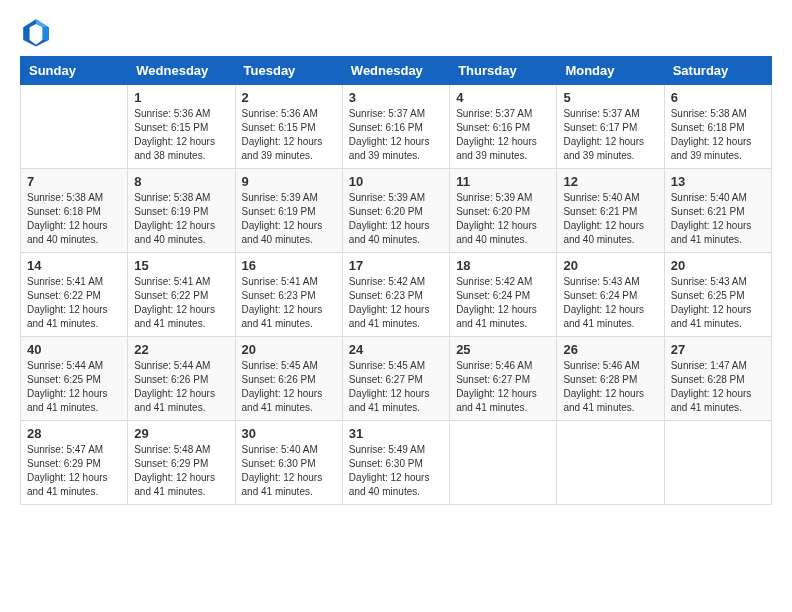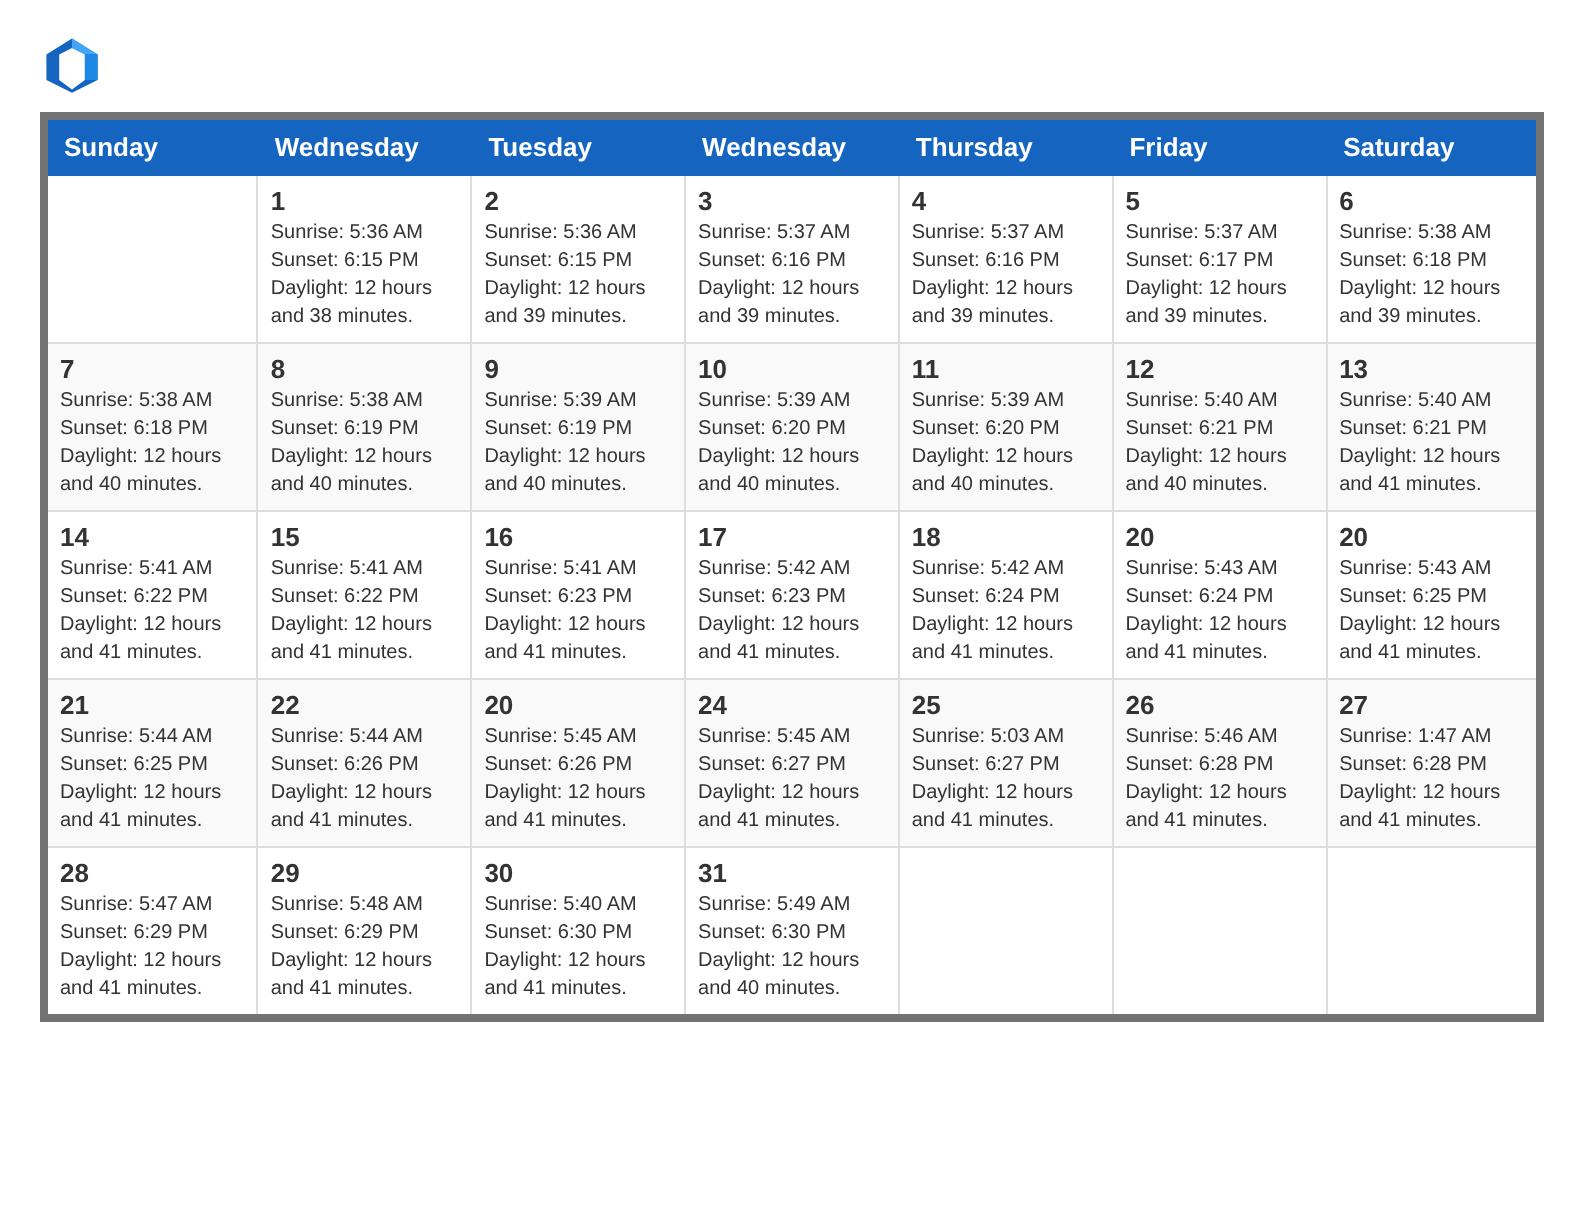--- a/index.html
+++ b/index.html
@@ -47,21 +47,21 @@
       font-weight: normal;
     }
     .subtitle {
       font-size: 14px;
       color: #333;
       font-weight: bold;
     }
     .calendar-table {
       width: 100%;
       border-collapse: collapse;
-      border: 4px solid #737373;
+      border: 1px solid #737373;
       padding-left: 32px;
     }
     .calendar-table th {
       background-color: #1565c0;
       color: #fff;
       text-align: left;
       padding: 6px 8px;
       font-size: 13px;
       font-weight: bold;
       border: 1px solid #1565c0;
@@ -120,21 +120,21 @@
   </div>
 
   <table class="calendar-table">
     <thead>
       <tr>
       <th>Sunday</th>
           <th>Wednesday</th>
           <th>Tuesday</th>
           <th>Wednesday</th>
           <th>Thursday</th>
-          <th>Friday</th>
+          <th>Monday</th>
           <th>Saturday</th>
         </tr>
     </thead>
     <tbody id="calendar-body">
     <tr class="row-odd">
           <td class="empty-cell"></td>
           <td>
             <span class="day-number">1</span>
             <div class="day-info">Sunrise: 5:36 AM
 Sunset: 6:15 PM
@@ -274,21 +274,21 @@
           <td>
             <span class="day-number">20</span>
             <div class="day-info">Sunrise: 5:43 AM
 Sunset: 6:25 PM
 Daylight: 12 hours
 and 41 minutes.</div>
           </td>
         </tr>
         <tr class="row-even">
           <td>
-            <span class="day-number">21</span>
+            <span class="day-number">40</span>
             <div class="day-info">Sunrise: 5:44 AM
 Sunset: 6:25 PM
 Daylight: 12 hours
 and 41 minutes.</div>
           </td>
           <td>
             <span class="day-number">22</span>
             <div class="day-info">Sunrise: 5:44 AM
 Sunset: 6:26 PM
 Daylight: 12 hours
@@ -303,21 +303,21 @@
           </td>
           <td>
             <span class="day-number">24</span>
             <div class="day-info">Sunrise: 5:45 AM
 Sunset: 6:27 PM
 Daylight: 12 hours
 and 41 minutes.</div>
           </td>
           <td>
             <span class="day-number">25</span>
-            <div class="day-info">Sunrise: 5:03 AM
+            <div class="day-info">Sunrise: 5:46 AM
 Sunset: 6:27 PM
 Daylight: 12 hours
 and 41 minutes.</div>
           </td>
           <td>
             <span class="day-number">26</span>
             <div class="day-info">Sunrise: 5:46 AM
 Sunset: 6:28 PM
 Daylight: 12 hours
 and 41 minutes.</div>

